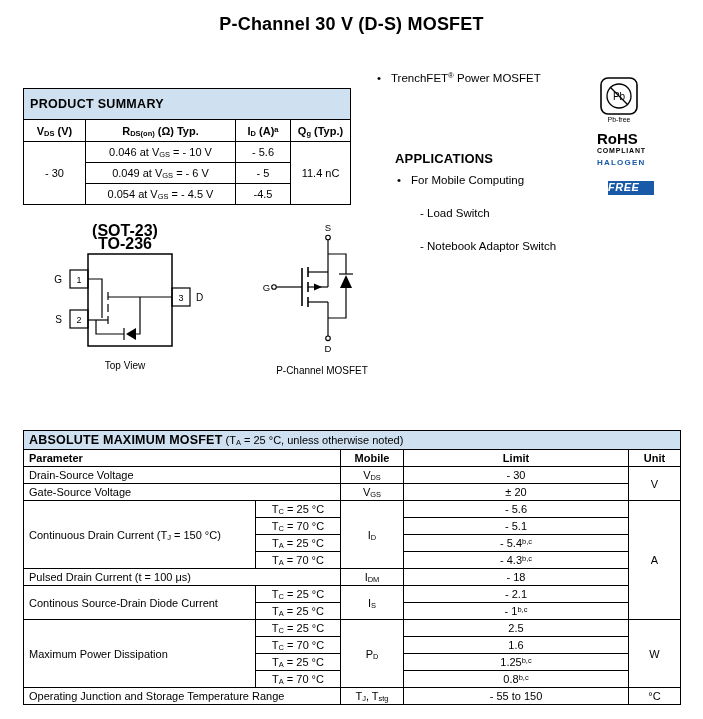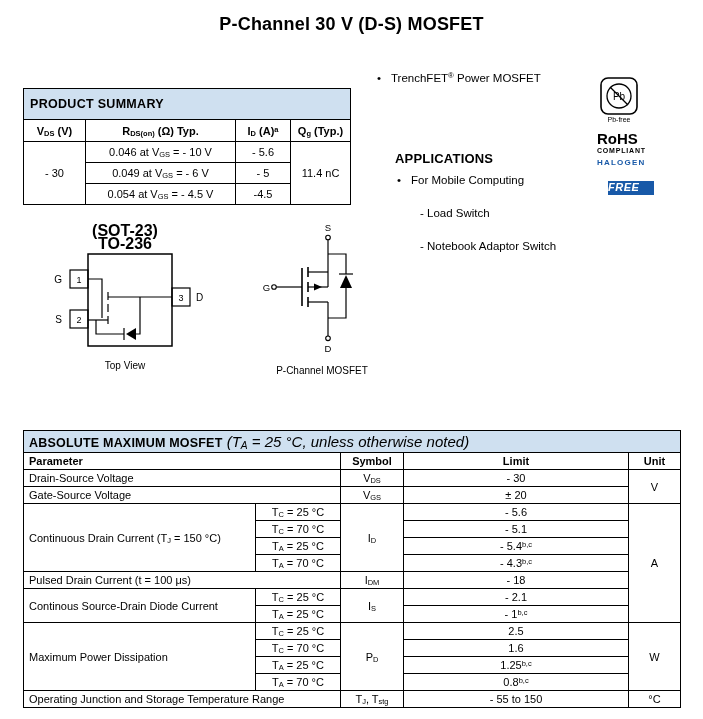--- a/index.html
+++ b/index.html
@@ -50,21 +50,21 @@
   .sch-caption { font-size:10px; margin-top:4px; }
 
   svg text { font-family:"Liberation Sans","DejaVu Sans",sans-serif; fill:#000; }
 
   
   .amr-table { position:absolute; left:23px; top:430px; width:657px; }
   .amr-table td { font-size:11px; text-align:center; vertical-align:middle; height:17px;
                   padding:0 4px; line-height:1.15; }
   .amr-table td.bar { background:var(--table_header_bg,#cfe0f0); text-align:left; height:19px; padding:2px 5px; }
   .bar-bold { font-weight:bold; font-size:12.5px; letter-spacing:0.2px; }
-  .bar-note { font-size:15px;font-style:italic; }
+  .bar-note { font-size:11px; }
   .amr-table tr.colhdr td { font-weight:bold; }
   .amr-table td.left { text-align:left; padding-left:5px; }
 </style>
 </head>
 <body>
 
 <div class="page">
 
   <div class="page-title">P-Channel 30 V (D-S) MOSFET</div>
 
@@ -195,21 +195,21 @@
         <col style="width:52px">
       </colgroup>
     <tbody>
         <tr>
       <td colspan="5" class="bar">
         <span class="bar-bold">ABSOLUTE MAXIMUM MOSFET</span><span class="bar-note"> (T<sub>A</sub> = 25 °C, unless otherwise noted)</span>
       </td>
     </tr>
     <tr class="colhdr">
       <td colspan="2" class="left">Parameter</td>
-      <td>Symbol</td>
+      <td>Mobile</td>
       <td>Limit</td>
       <td>Unit</td>
     </tr>
     <tr>
       <td colspan="2" class="left">Drain-Source Voltage</td>
       <td>V<sub>DS</sub></td>
       <td>- 30</td>
       <td rowspan="2">V</td>
     </tr>
     <tr>

